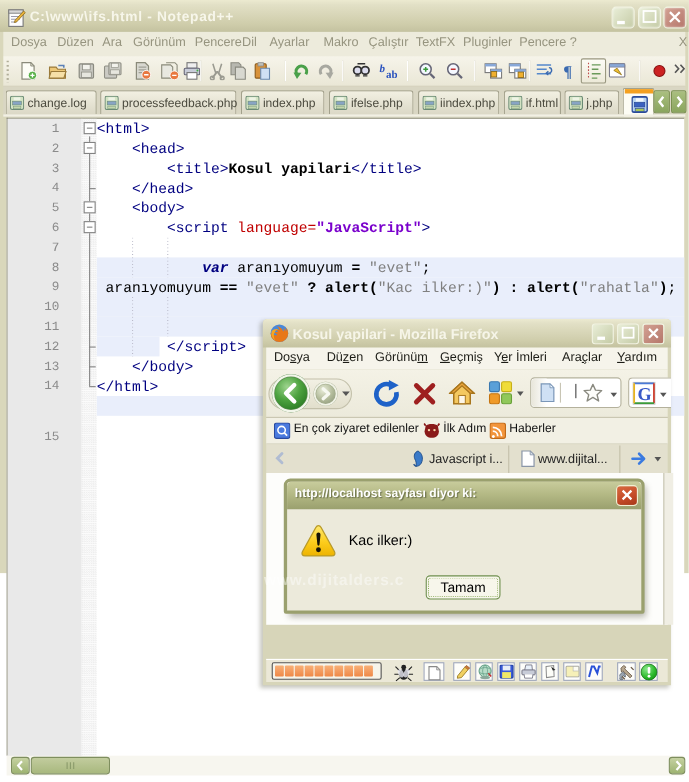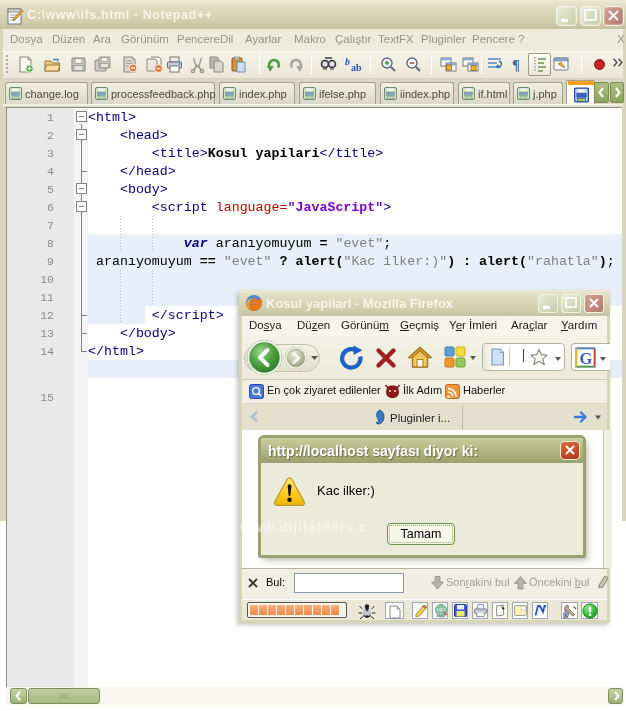--- a/index.html
+++ b/index.html
@@ -97,21 +97,21 @@
 #ff-find { position:absolute; left:3px; top:278px; width:365px; height:31px;
   background:#f1efe3; border-top:1px solid #b5b2a0; font-size:11px; }
 #ff-status { position:absolute; left:3px; top:309px; width:365px; height:21px;
   background:#ebe8d7; border-top:1px solid #fff; }
 
 #alert { position:absolute; left:258px; top:435px; width:328px; height:123px;
   background:#eceadb; border:3px solid #9aa06e; border-radius:6px 6px 2px 2px;
   box-shadow:3px 4px 6px -2px rgba(80,80,60,.4); }
 #alert-title { position:absolute; left:0; top:0; width:322px; height:25px;
   background:linear-gradient(#c8cc9c,#b4b985 45%,#9aa06e); border-radius:4px 4px 0 0; }
-#alert-title .txt { position:absolute; left:7px; top:5px; font-size:14px; font-weight:bold;
+#alert-title .txt { position:absolute; left:7px; top:5px; font-size:11px; font-weight:bold;
   color:#fff; text-shadow:1px 1px 1px rgba(90,95,60,.8); }
 #alert-x { position:absolute; left:299px; top:3px; width:20px; height:19px; border-radius:4px;
   border:1.5px solid #f2eed4; background:linear-gradient(160deg,#d96a40,#c34a28 60%,#a83818); }
 #tamam { position:absolute; left:126px; top:85px; width:68px; height:22px;
   border:1px solid #6f8f4f; border-radius:4px; background:#f7f6eb;
   font-size:12.5px; text-align:center; line-height:20px; color:#000; }
 #tamam:after { content:""; position:absolute; left:1px; top:1px; right:1px; bottom:1px;
   border:1px dotted #8aaa5a; border-radius:2px; }
 #watermark { position:absolute; left:240px; top:519px; font-size:14px; font-weight:bold;
   color:rgba(255,255,255,.45); letter-spacing:0.8px; z-index:60; }
@@ -589,49 +589,38 @@
   </div>
   <div id="ff-tabs">
     <svg class="abs" style="left:6px;top:6px" width="13" height="13" viewBox="0 0 14 14">
         <path d="M9 2.5 L4.5 7 L9 11.5" stroke="#b0bcd2" stroke-width="2.8" fill="none" stroke-linecap="round"></path>
       </svg>
     <div class="abs" style="left:118px;top:1px;width:103px;height:25px;border-right:1px solid #c2bfa8">
       <svg class="abs" style="left:13px;top:4px" width="15" height="16" viewBox="0 0 15 16">
         <path d="M7 1 C11 3 12 8 10 12 C9 14 7 15 5 15 C6 12 5 10 4 8 C3 5 4 2 7 1 Z" fill="#3a7ac8" stroke="#1a4a88" stroke-width="0.8"></path>
         <path d="M5 15 L3 13" stroke="#1a4a88" stroke-width="1.2"></path>
       </svg>
-      <span class="abs" style="left:30px;top:7px;color:#222;font-size:11.5px">Pluginler i...</span>
+      <span class="abs" style="left:30px;top:7px;color:#222;font-size:11.5px">Javascript i...</span>
+    </div>
+    <div class="abs" style="left:221px;top:1px;width:101px;height:25px;border-right:1px solid #c2bfa8">
+      <svg class="abs" style="left:10px;top:4px" width="14" height="16">
+          <path d="M1.5 1 h7.5 l3.5 3.5 v10.5 h-11 z" fill="#fff" stroke="#8a96a8" stroke-width="1.1"></path>
+          <path d="M9 1 l3.5 3.5 h-3.5 z" fill="#d8e0ea" stroke="#8a96a8" stroke-width="0.8"></path>
+        </svg>
+      <span class="abs" style="left:26px;top:7px;color:#222;font-size:11.5px">www.dijital...</span>
     </div>
     <svg class="abs" style="left:331px;top:6px" width="16" height="14" viewBox="0 0 16 14">
         <path d="M2 7 h9 M8 2.5 L12.5 7 L8 11.5" stroke="#3a7ae0" stroke-width="2.4" fill="none" stroke-linecap="round" stroke-linejoin="round"></path>
       </svg>
     <svg class="abs" style="left:352px;top:10px" width="9" height="7">
         <path d="M1 1.5 L4 5.5 L7 1.5 Z" fill="#555"></path>
       </svg>
   </div>
   <div id="ff-content">
     <div id="ff-scroll"></div>
-  </div>
-  <div id="ff-find">
-    <svg class="abs" style="left:5px;top:8px" width="12" height="12">
-        <path d="M2 2 L10 10 M10 2 L2 10" stroke="#333" stroke-width="1.8"></path>
-      </svg>
-    <span class="abs" style="left:24px;top:7px;color:#000">Bul:</span>
-    <div class="abs" style="left:52px;top:4px;width:110px;height:20px;background:#fff;border:1px solid #8a98ac"></div>
-    <svg class="abs" style="left:188px;top:6px" width="15" height="16" viewBox="0 0 15 16">
-        <path d="M7.5 14 L1.5 7 L5 7 L5 1.5 L10 1.5 L10 7 L13.5 7 Z" fill="#b4b4ac" stroke="#92928a" stroke-width="0.8"></path>
-      </svg>
-    <span class="abs" style="left:204px;top:7px;color:#a3a196">Son<u>r</u>akini bul</span>
-    <svg class="abs" style="left:271px;top:6px" width="15" height="16" viewBox="0 0 15 16">
-        <path d="M7.5 1.5 L13.5 8.5 L10 8.5 L10 14 L5 14 L5 8.5 L1.5 8.5 Z" fill="#b4b4ac" stroke="#92928a" stroke-width="0.8"></path>
-      </svg>
-    <span class="abs" style="left:287px;top:7px;color:#a3a196">Öncekini <u>b</u>ul</span>
-    <svg class="abs" style="left:354px;top:5px" width="14" height="18" viewBox="0 0 14 18">
-        <path d="M3 11 L9 2 L12 4 L7 13 L3 14 Z" fill="#c8c4b4" stroke="#8a8878" stroke-width="1"></path>
-      </svg>
   </div>
   <div id="ff-status">
     <div class="abs" style="left:5px;top:2px;width:100px;height:16px;border:1px solid #555;border-radius:2px;background:#f6f4ea">
       <div class="abs" style="left:2px;top:2px;width:89px;height:10px;display:flex;gap:1px">
         <i class="pb"></i>
           <i class="pb"></i>
           <i class="pb"></i>
           <i class="pb"></i>
           <i class="pb"></i>
           <i class="pb"></i>

